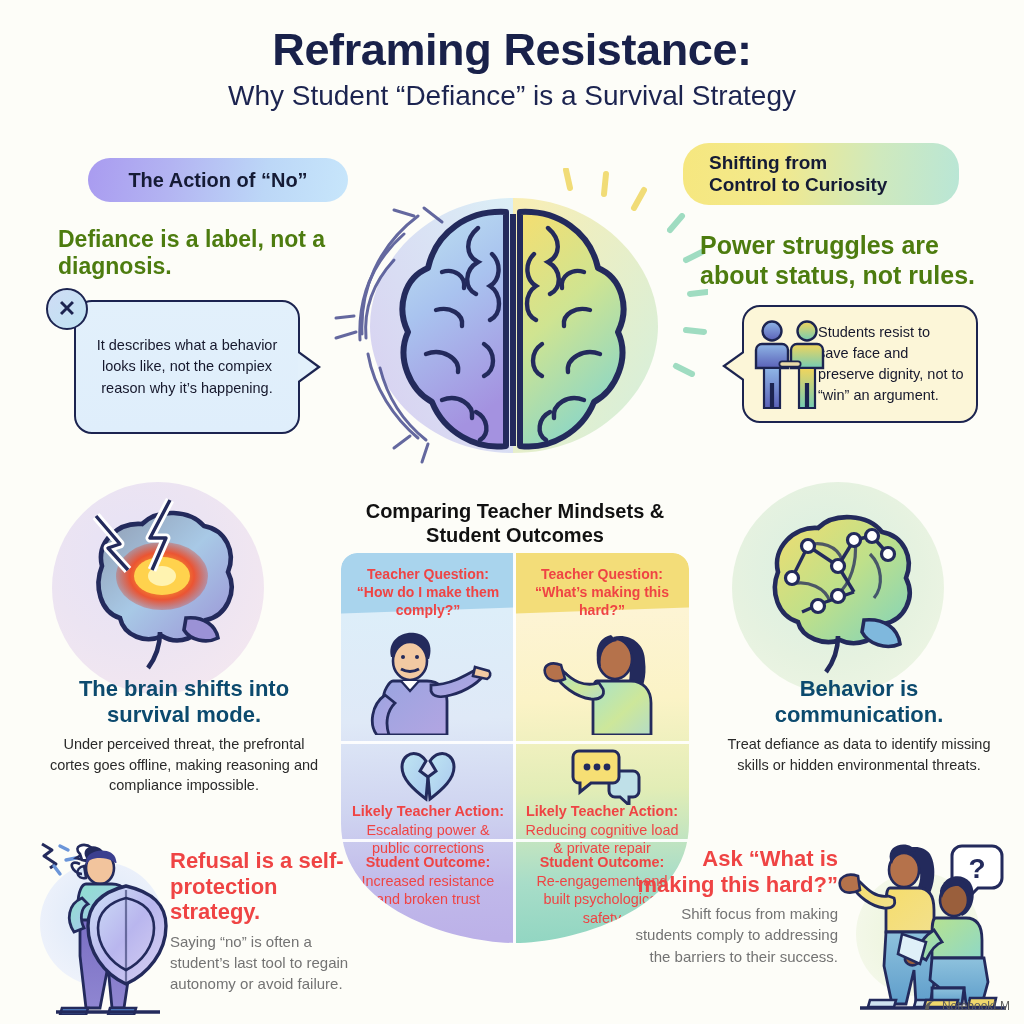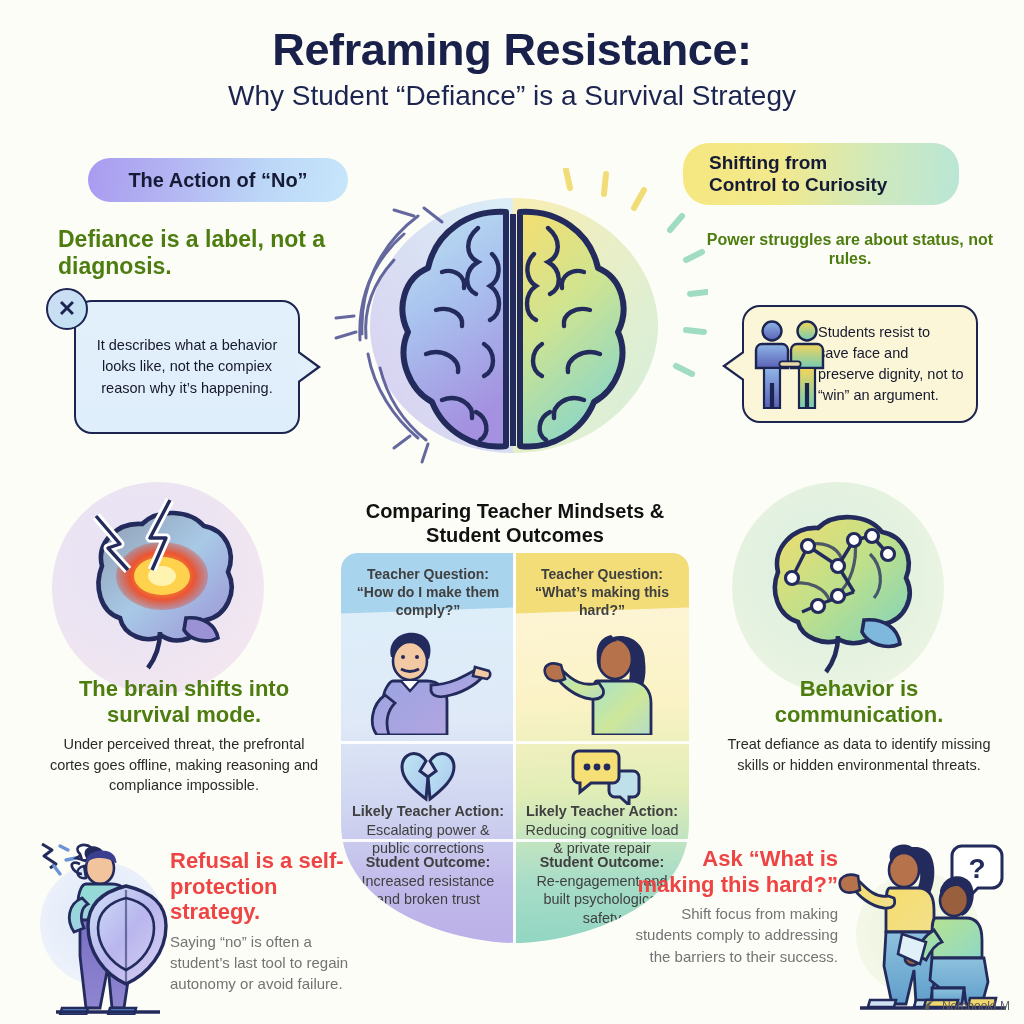--- a/index.html
+++ b/index.html
@@ -43,21 +43,21 @@
     font-size:19px; line-height:1.18; flex-direction:column;
     background: linear-gradient(95deg,#f6e77f 0%, #f2e98d 35%, #cfe9bd 70%, #b9e6d6 100%);
   }
   #badge-right span { display:block; width:100%; text-align:left; padding-left:4px;}
 
   
   .headline {
     position:absolute; font-weight:bold; color:#4d7c0f; line-height:1.18;
   }
   #hl-tl { left:58px; top:226px; width:290px; font-size:23px; text-align:left; }
-  #hl-tr { left:700px; top:231px; width:300px; font-size:16px; text-align:center; }
+  #hl-tr { left:700px; top:231px; width:300px; font-size:25px; text-align:left; }
 
   
   .bubble {
     position:absolute; border:2.4px solid #1c2450; border-radius:18px;
     font-size:14.5px; line-height:1.46; color:#16182c; text-align:center;
     display:flex; align-items:center; justify-content:center;
   }
   #bubble-left {
     left:74px; top:300px; width:226px; height:134px;
     background: linear-gradient(180deg,#e2f0fb 0%, #dfeefb 100%);
@@ -108,21 +108,21 @@
   }
   #circle-right {
     left:732px; top:482px; width:212px; height:212px;
     background: radial-gradient(circle at 45% 42%, #d8eee2 0%, #e6f2e0 55%, #f2f7e6 100%);
   }
 
   
   .mid-block { position:absolute; }
   #mid-left { left:44px; top:676px; width:280px; text-align:center; }
   #mid-right { left:716px; top:676px; width:286px; text-align:center; }
-  .mid-title { font-size:22px; font-weight:bold; color:#4d7c0f; line-height:1.16; }
+  .mid-title { font-size:22px; font-weight:bold; color:#0c4a6e; line-height:1.16; }
   .mid-body { font-size:14.5px; color:#2a2a2a; line-height:1.42; margin-top:7px; }
 
   
   #bot-left { position:absolute; left:170px; top:848px; width:180px; text-align:left; }
   #bot-right { position:absolute; left:626px; top:846px; width:212px; text-align:right; }
   .bot-title { font-size:22px; font-weight:bold; color:#ef4444; line-height:1.16; }
   .bot-body { font-size:15px; color:#737373; line-height:1.42; margin-top:6px; }
 
   .person-shield { position:absolute; left:28px; top:840px; width:150px; height:175px; }
   .person-pair  { position:absolute; left:830px; top:838px; width:180px; height:180px; }
@@ -141,21 +141,21 @@
   .shield-col {
     position:absolute; top:0; width:174px; height:390px;
   }
   #col-left  { left:0;   background: linear-gradient(178deg,#a9d4ed 0%,#a9d4ed 60px,#ddeef9 61px, #dfe9f7 170px, #cfd4f0 260px, #c0b8ea 340px, #bcb1e8 390px); }
   #col-right { left:174px; background: linear-gradient(178deg,#f3dd79 0%,#f3dd79 60px,#fdf4d4 61px, #fbf3c6 150px, #e2edb6 240px, #a8ddc8 330px, #92d6c2 390px); }
   .shield-mask {
     position:absolute; left:341px; top:553px; width:348px; height:390px;
     pointer-events:none;
   }
   .cell {
-    position:absolute; width:174px; text-align:center; color:#404040;
+    position:absolute; width:174px; text-align:center; color:#ef4444;
     padding:0 9px;
   }
   .cell-h { font-size:14px; font-weight:bold; line-height:1.28; }
   .cell-b { font-size:14.4px; line-height:1.3; }
   .cell strong { display:block; font-weight:bold; }
   .divider-v {
     position:absolute; left:172px; top:0; width:3px; height:390px;
     background:#ffffff; opacity:.95;
   }
   .divider-h { position:absolute; left:0; width:348px; height:3px; background:#fff; opacity:.9; }

